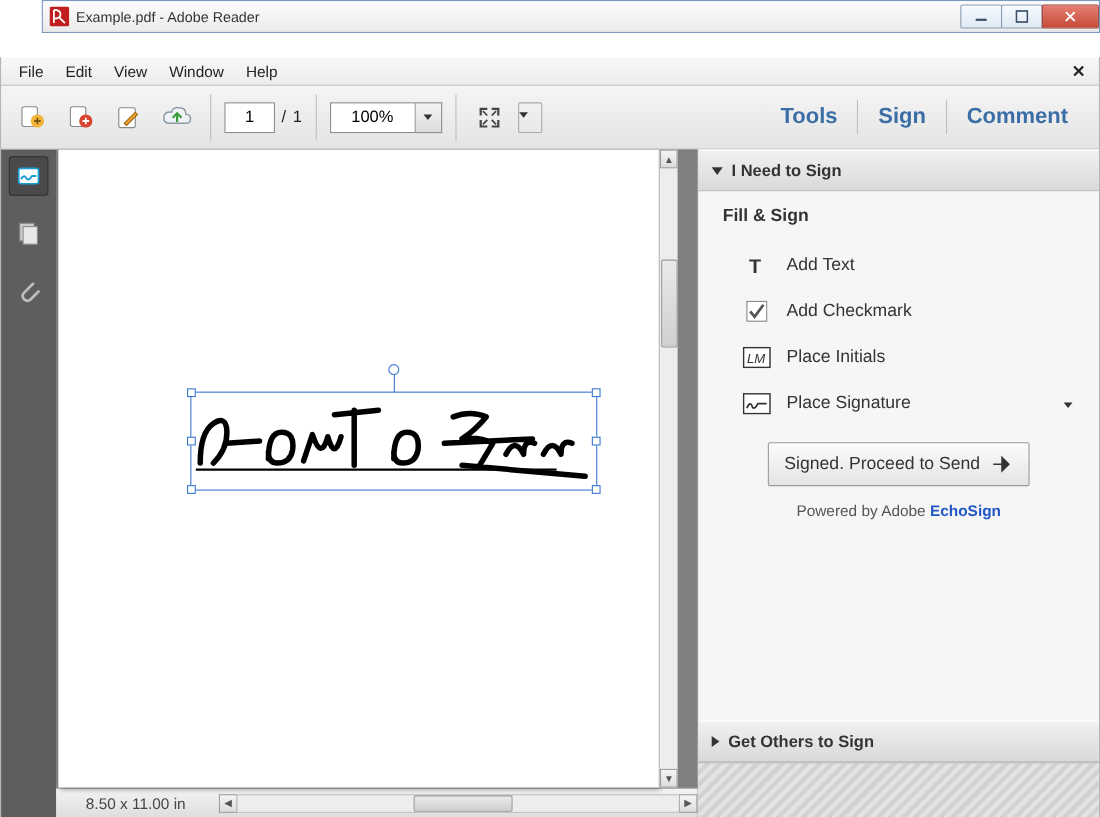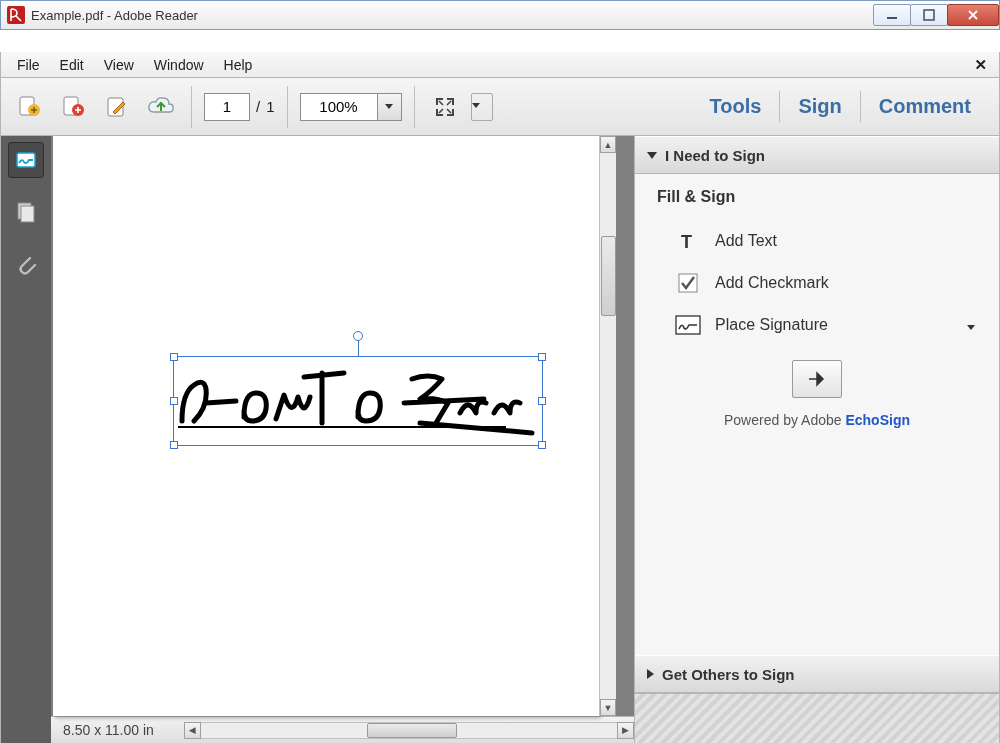--- a/index.html
+++ b/index.html
@@ -1,19 +1,19 @@
 <!DOCTYPE html>
 <html><head>
 <meta charset="utf-8">
 <style>
 * { box-sizing: border-box; margin: 0; padding: 0; font-family: "Segoe UI", Tahoma, sans-serif; }
 body { width: 1000px; height: 743px; overflow: hidden; background: #fff; }
 
 
-.titlebar { height: 30px; background: linear-gradient(#fdfdfd,#eaeaea); border: 1px solid #7c9abf; display: flex; align-items: center; padding-left: 6px; }
+.titlebar { height: 30px; background: linear-gradient(#fdfdfd,#eaeaea); border: 1px solid #7c9abf; display: flex; align-items: center; padding-left: 6px; margin-left: 38px; }
 .titlebar .appicon { width: 18px; height: 18px; margin-right: 6px; }
 .titlebar .title { font-size: 13px; color: #333; }
 .titlebar .winbtns { margin-left: auto; display: flex; }
 .winbtn { width: 38px; height: 22px; border: 1px solid #8a9cb3; margin-left: -1px; display: flex; align-items: center; justify-content: center; border-radius: 2px; background: linear-gradient(#f7fbff,#dfe9f5); }
 .winbtn.close { width: 52px; background: linear-gradient(#e67f72,#c74a3a); border-color: #9a3b2f; color:#fff; }
 .winbtn svg { width: 12px; height: 12px; }
 
 
 .menubar { height: 26px; background: linear-gradient(#f8f8f8,#ececec); border: 1px solid #b5b5b5; border-top: none; display: flex; align-items: center; padding: 0 6px; font-size: 14px; color: #222; margin-top: 22px; }
 .menubar .menuitem { padding: 2px 10px; }
@@ -42,21 +42,21 @@
 
 
 .docwrap { flex:1; display:flex; flex-direction:column; background:#808080; position:relative; }
 .docview { flex:1; background:#808080; display:flex; position:relative; }
 .page { background:#fff; margin: 0 0 0 2px; width: 546px; height: 580px; position:relative; box-shadow: 2px 2px 4px rgba(0,0,0,.3); }
 .vscroll { width:17px; background:#ededed; border-left:1px solid #c0c0c0; position:relative; }
 .vscroll .arrow { height:17px; background:linear-gradient(#f5f5f5,#dcdcdc); border:1px solid #a0a0a0; display:flex; align-items:center; justify-content:center; font-size:9px; color:#555;}
 .vscroll .thumb { position:absolute; top:100px; left:1px; width:15px; height:80px; background:linear-gradient(#eaeaea,#cfcfcf); border:1px solid #9a9a9a; border-radius:2px;}
 .vscroll .bot { position:absolute; bottom:0; width:100%; }
 
-.hstatus { height:28px; background:linear-gradient(#f3f3f3,#dedede); border-top:1px solid #b5b5b5; display:flex; align-items:center; font-size:14px; color:#444; padding-left:12px;justify-content:space-between; }
+.hstatus { height:28px; background:linear-gradient(#f3f3f3,#dedede); border-top:1px solid #b5b5b5; display:flex; align-items:center; font-size:14px; color:#444; padding-left:27px;justify-content:space-between; }
 .hscroll { flex:1; margin-left:30px; display:flex; align-items:center; }
 .hscroll .harrow { width:17px; height:17px; background:linear-gradient(#f5f5f5,#dcdcdc); border:1px solid #a0a0a0; display:flex; align-items:center;justify-content:center; font-size:9px; color:#555;}
 .hscroll .htrack { flex:1; height:17px; background:#ededed; border:1px solid #c0c0c0; border-left:none; border-right:none; position:relative;}
 .hscroll .hthumb { position:absolute; left:40%; top:0; width:90px; height:15px; background:linear-gradient(#eaeaea,#cfcfcf); border:1px solid #9a9a9a; border-radius:2px; }
 
 
 .rpanel { width: 365px; background:#f2f2f2; border-left:1px solid #b5b5b5; display:flex; flex-direction:column; }
 .accordion-h { height:38px; background:linear-gradient(#f1f1f1,#d9d9d9); border-bottom:1px solid #b5b5b5; border-top:1px solid #fff; display:flex; align-items:center; padding:0 12px; font-size:15px; font-weight:600; color:#333; gap:8px;}
 .accordion-body { flex:1; background:#f6f6f6; padding: 14px 16px 10px 16px; display:flex; flex-direction:column; }
 .sub-h { font-size:16px; font-weight:600; color:#333; margin-bottom:14px; padding-left:6px; }
@@ -268,34 +268,44 @@
       <div class="tool-item">
         <span class="ticon">
             <svg width="20" height="20" viewBox="0 0 20 20">
               <rect x="1" y="1" width="18" height="18" fill="#fff" stroke="#888"></rect>
               <path d="M4 10 L8 15 L16 4" fill="none" stroke="#555" stroke-width="2.5"></path>
             </svg>
           </span>
         <span>Add Checkmark</span>
       </div>
 
+      <div class="tool-item">
+        <span class="ticon">
+            <svg width="26" height="20" viewBox="0 0 26 20">
+              <rect x="1" y="1" width="24" height="18" fill="#fff" stroke="#333" stroke-width="1.3"></rect>
+              <text x="4" y="15" font-family="Georgia" font-style="italic" font-size="12" fill="#333">LM</text>
+            </svg>
+          </span>
+        <span>Place Initials</span>
+      </div>
 
       <div class="tool-item">
         <span class="ticon">
             <svg width="26" height="20" viewBox="0 0 26 20">
               <rect x="1" y="1" width="24" height="18" fill="#fff" stroke="#333" stroke-width="1.3"></rect>
               <path d="M4 14 Q7 7 9 13 Q11 16 14 10 L22 10" fill="none" stroke="#333" stroke-width="1.6"></path>
             </svg>
           </span>
         <span>Place Signature</span>
         <span class="chev"><span class="tri down small"></span></span>
       </div>
 
       <div class="proceed-wrap">
         <div class="proceed">
+          <span>Signed. Proceed to Send</span>
           <span>
               <svg width="20" height="16" viewBox="0 0 20 16">
                 <path d="M2 8 L14 8 M10 2 L16 8 L10 14 Z" fill="#333" stroke="#333" stroke-width="1.5"></path>
               </svg>
             </span>
         </div>
       </div>
       <div class="powered">
         <span>Powered by Adobe</span>
         <span> </span>

